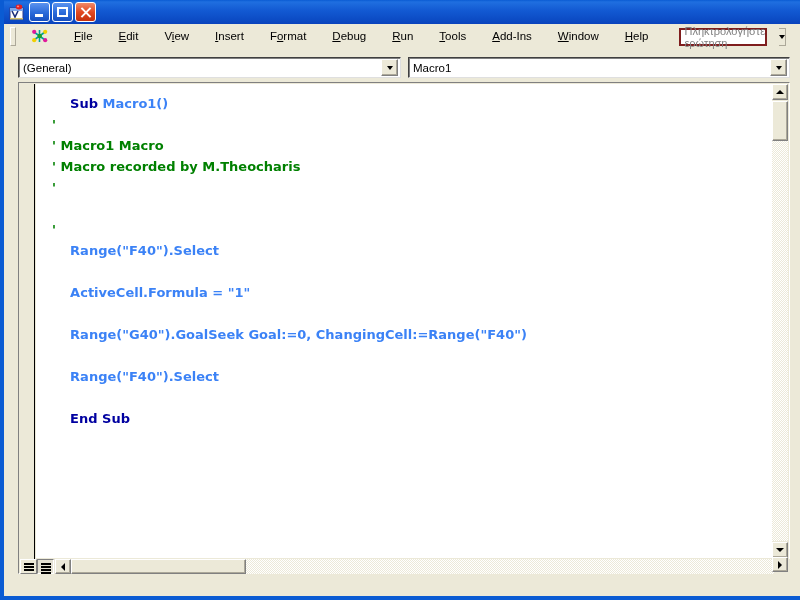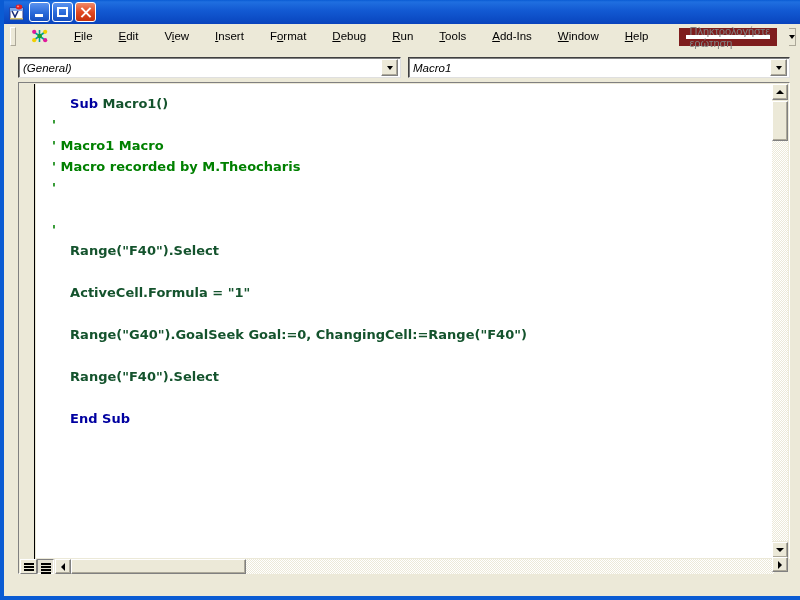--- a/index.html
+++ b/index.html
@@ -113,21 +113,21 @@
     color: #000;
     padding: 3px 7px 4px 7px;
     white-space: nowrap;
     cursor: default;
   }
   .mn { text-decoration: underline; }
   #menu-spacer { flex: 1 1 auto; }
   #ask-box {
     width: 155px; height: 18px;
     background: #ffffff;
-    border: 7px solid #7f1d1d;
+    border: 2px solid #7f1d1d;
     font-size: 11px;
     color: #808080;
     display: flex; align-items: center;
     padding-left: 3px;
     box-sizing: border-box;
     margin-right: 0px;
   }
   #ask-arrow {
     width: 16px; height: 18px;
     background: #ECE9D8;
@@ -188,21 +188,20 @@
   }
 
   
   #combo-bar {
     position: absolute;
     left: 10px; top: 8px;
     width: 772px;
     height: 21px;
     display: flex;
     gap: 7px;
-    font-style: italic;
   }
   .combo {
     height: 21px;
     background: #fff;
     border: 1px solid #404040;
     border-right-color: #dfdfdf;
     border-bottom-color: #dfdfdf;
     box-shadow: inset 1px 1px 0 #808080;
     display: flex; align-items: center;
     box-sizing: border-box;
@@ -263,21 +262,21 @@
     left: 16px; top: 9px;
     font-family: "DejaVu Sans", sans-serif;
     font-size: 13px;
     font-weight: bold;
     line-height: 21px;
     white-space: pre;
   }
   .ln { height: 21px; }
   .kw { color: #0000A0; }
   .cm { color: #008000; }
-  .pl { color: #14532d; margin-top: 10px; }
+  .pl { color: #3b82f6; margin-top: 10px; }
 
   
   #v-scroll {
     position: absolute;
     right: 1px; top: 1px;
     width: 16px;
     height: 474px;
     background: #ECE9D8;
     box-sizing: border-box;
   }

